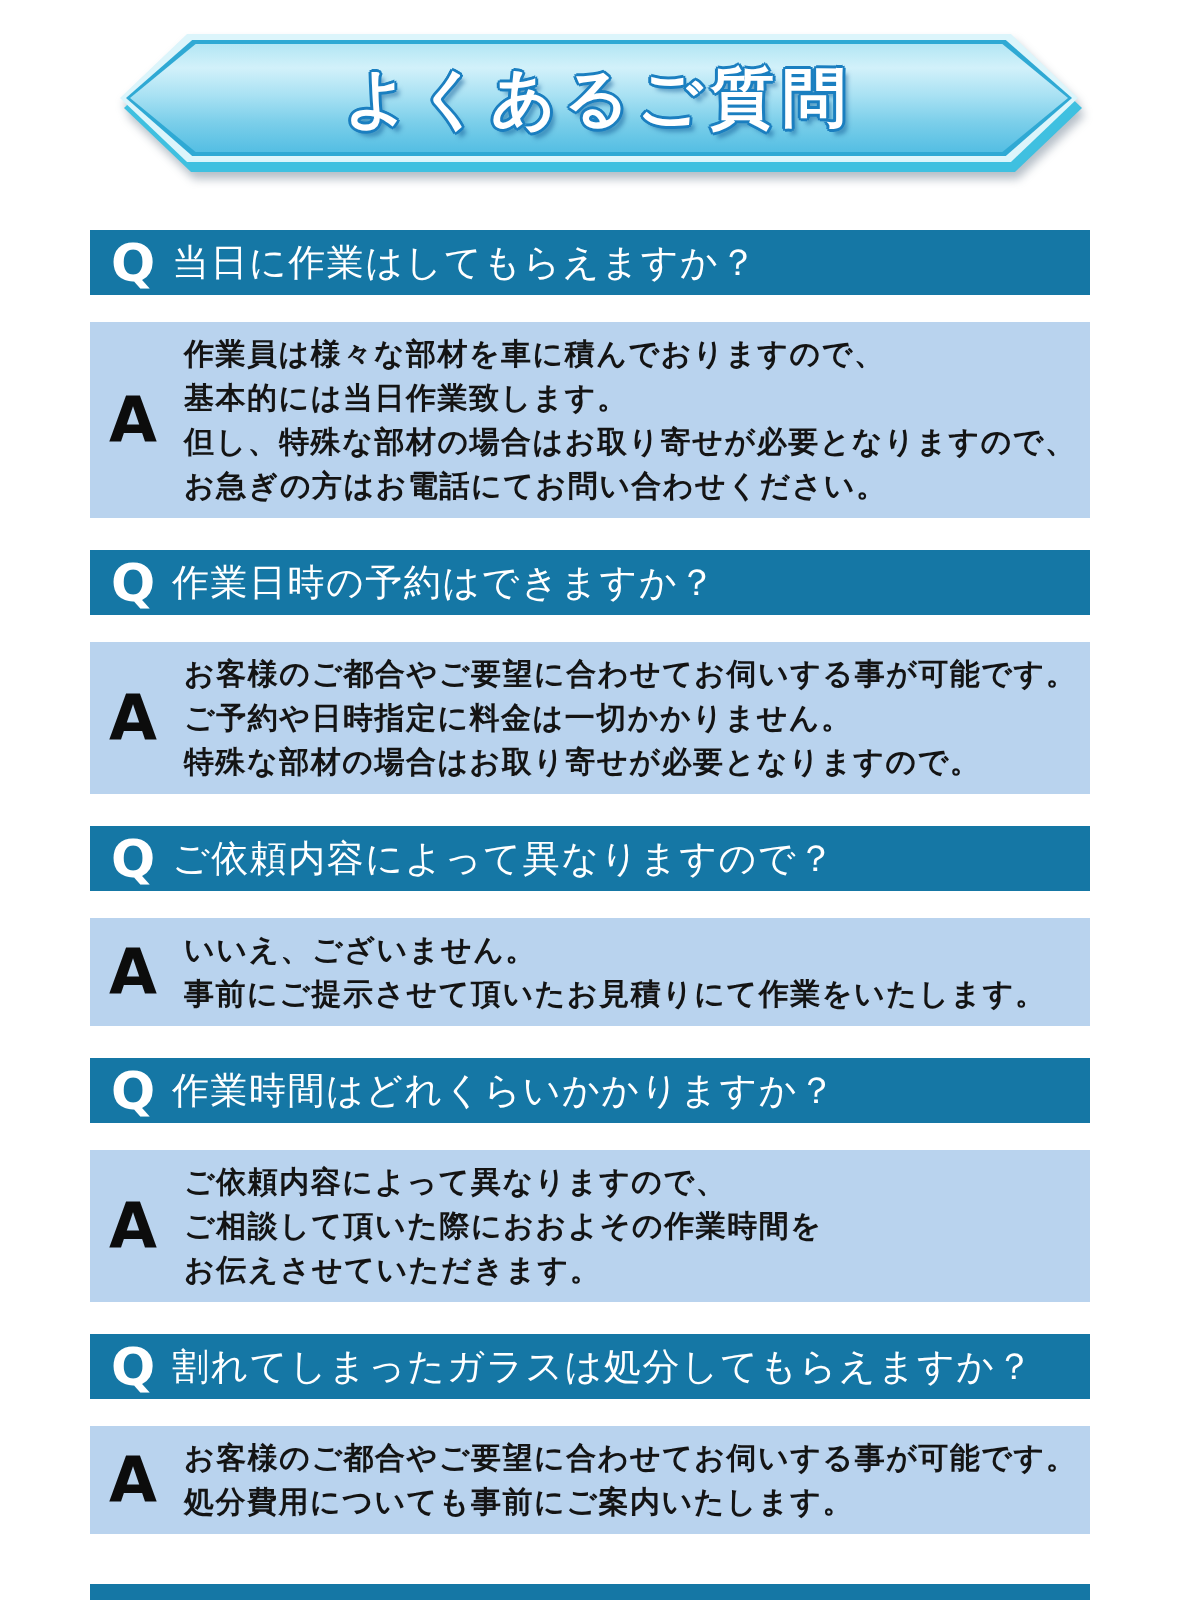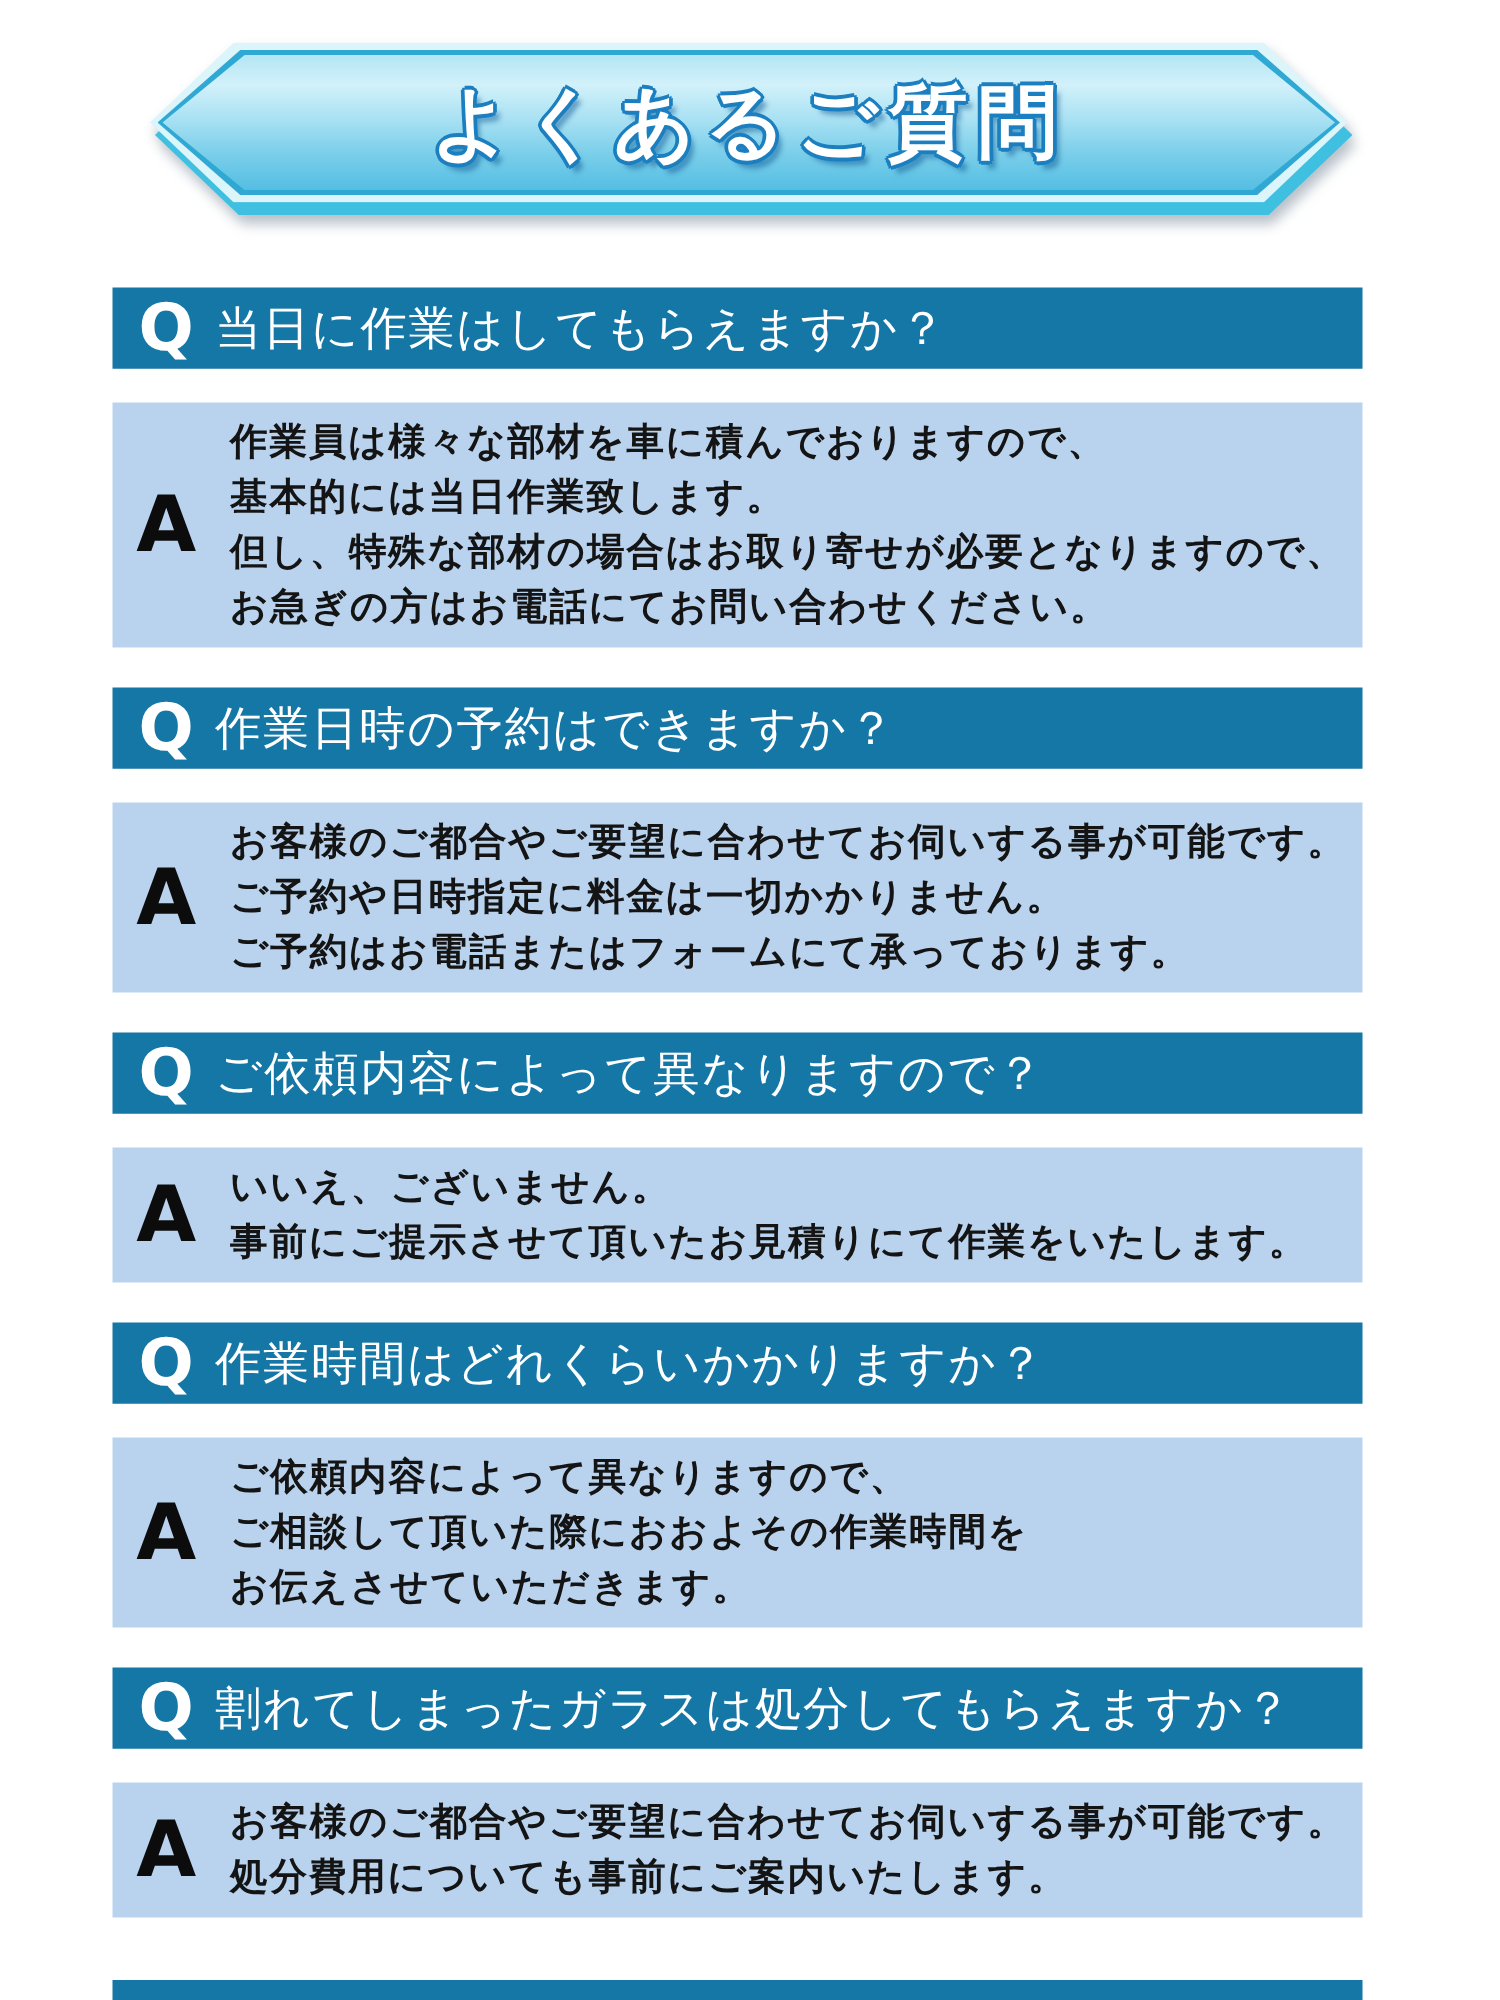--- a/index.html
+++ b/index.html
@@ -103,21 +103,21 @@
   <section class="faq-item">
     <div class="q-bar">
       <span class="q-mark">Q</span>
       <span class="q-text">作業日時の予約はできますか？</span>
     </div>
     <div class="a-box">
       <span class="a-mark">A</span>
       <div class="a-text">
             <div class="a-line">お客様のご都合やご要望に合わせてお伺いする事が可能です。</div>
             <div class="a-line">ご予約や日時指定に料金は一切かかりません。</div>
-            <div class="a-line">ご予約はお電話またはフォームにて承っております。</div>
+            <div class="a-line">特殊な部材の場合はお取り寄せが必要となりますので。</div>
           </div>
     </div>
   </section>
 
   <section class="faq-item">
     <div class="q-bar">
       <span class="q-mark">Q</span>
       <span class="q-text">ご依頼内容によって異なりますので？</span>
     </div>
     <div class="a-box">

